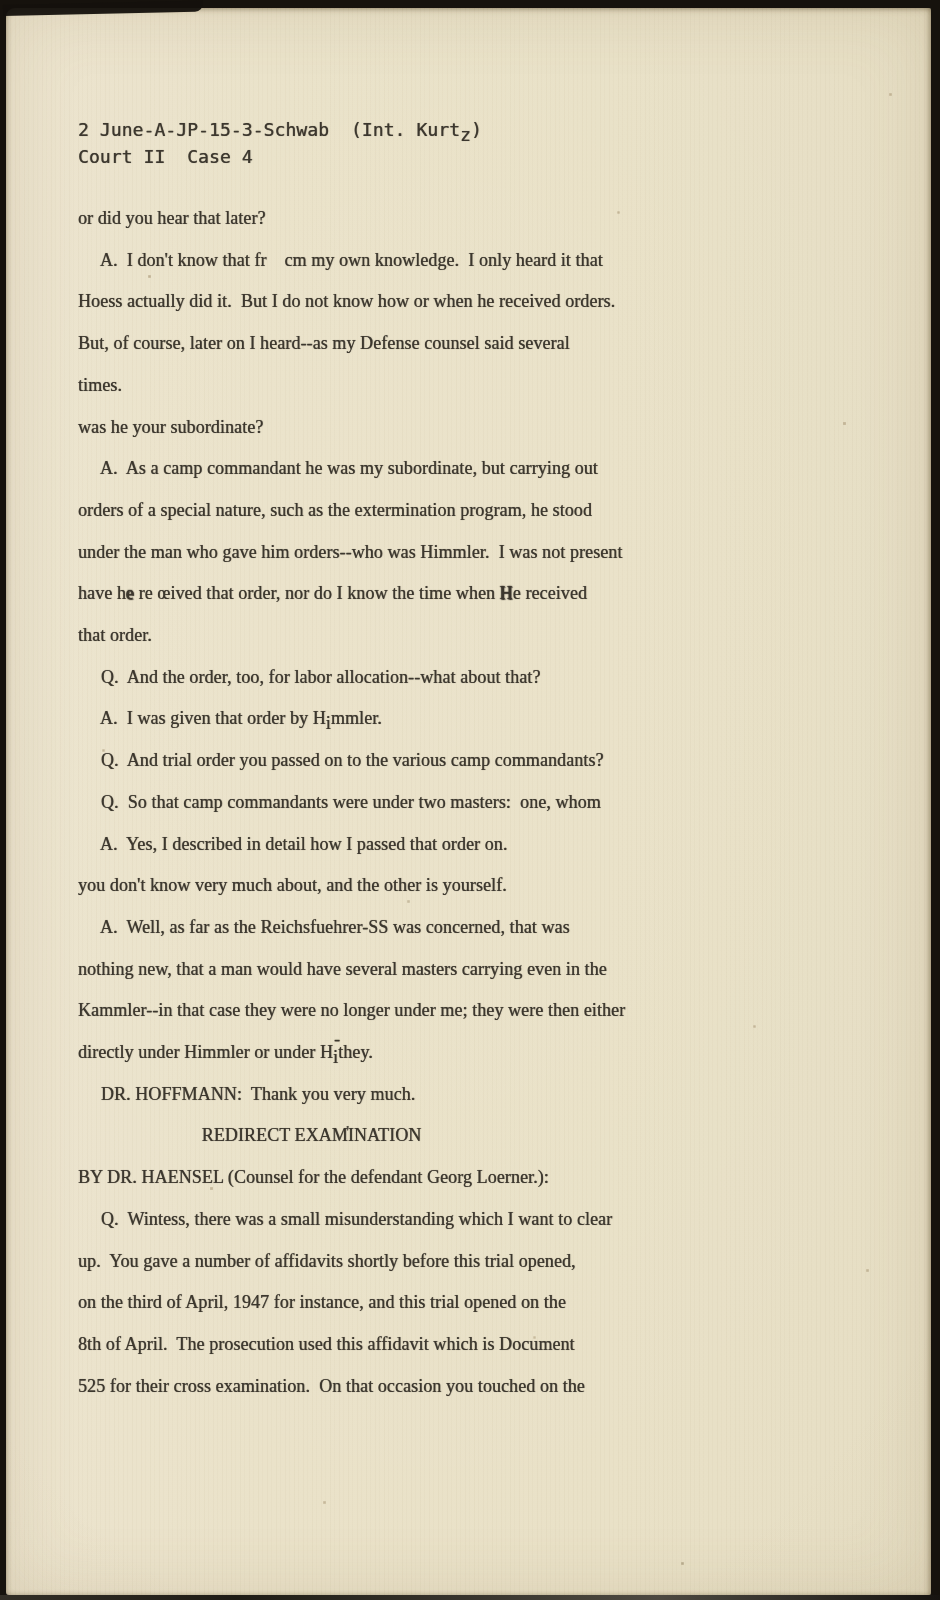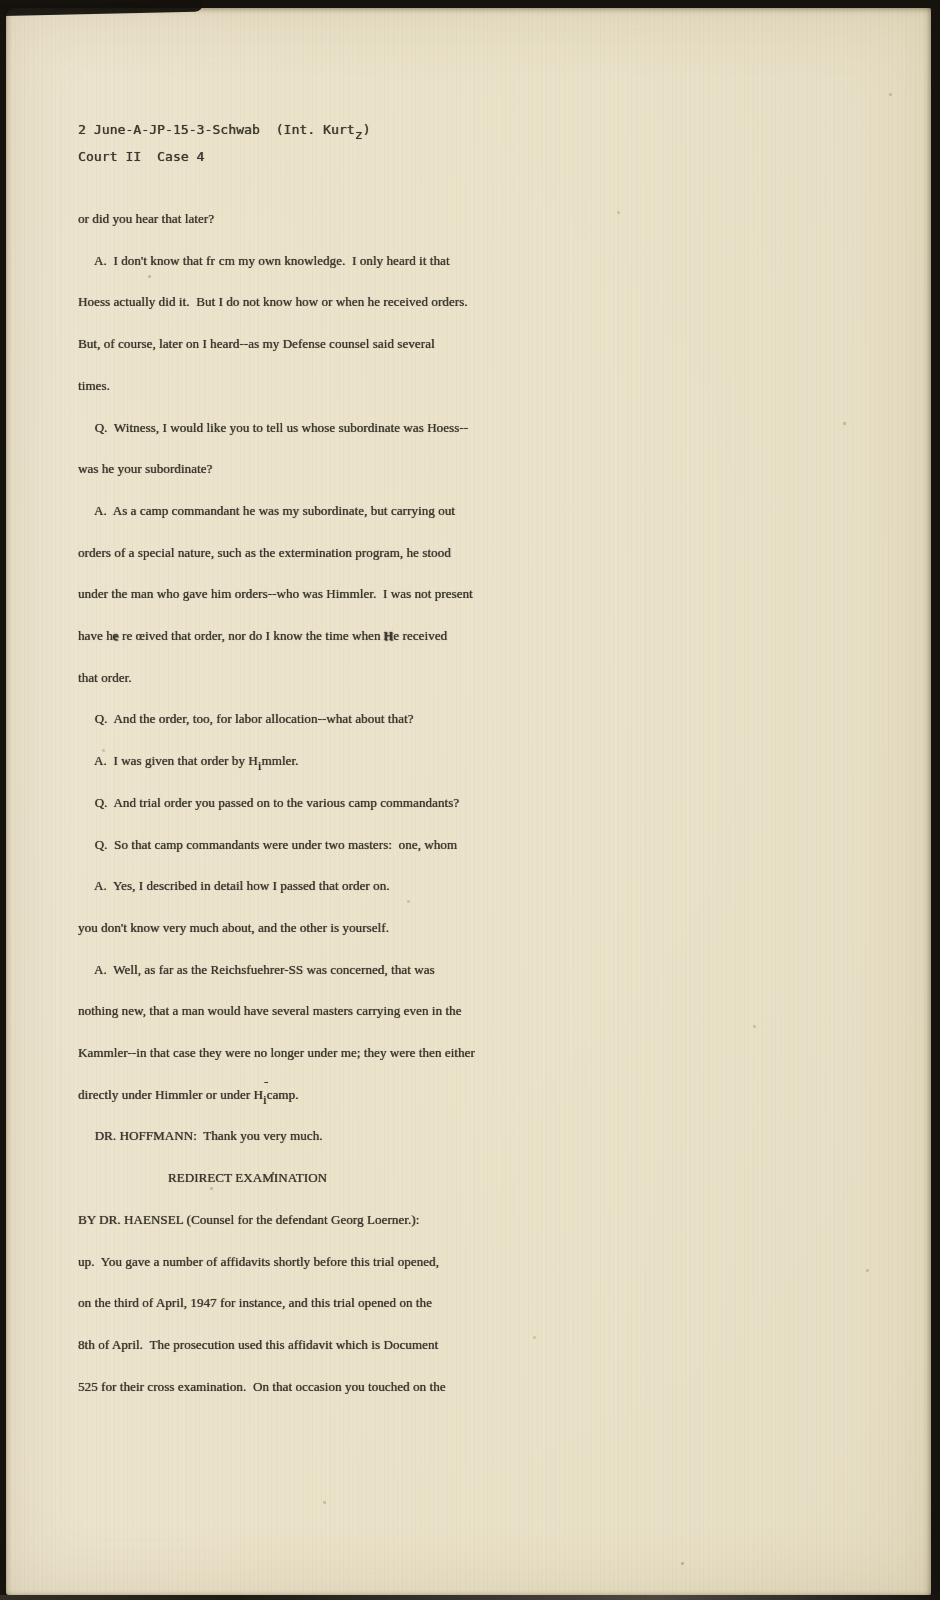--- a/index.html
+++ b/index.html
@@ -47,36 +47,36 @@
       205px 1180px 0 0.9px rgba(115,90,50,0.3),
       528px 1329px 0 0.7px rgba(115,90,50,0.28),
       861px 1262px 0 0.8px rgba(115,90,50,0.3),
       318px 1494px 0 0.8px rgba(115,90,50,0.3),
       676px 1555px 0 0.8px rgba(100,80,45,0.35),
       884px 86px 0 0.8px rgba(115,90,50,0.3);
   }
   .typewritten { position:absolute; left:72px; }
   .typewritten .tline {
     white-space:pre;
-    font-size:13px;
+    font-size:18px;
     letter-spacing:0.08px;
     color:#3c372e;
     text-shadow:
       0.4px 0.3px 0.7px rgba(61,56,47,0.75),
       -0.3px -0.2px 0.5px rgba(61,56,47,0.3);
   }
   .doc-header { top:108px; }
   .doc-header .tline { line-height:27px; }
   .doc-body { top:190px; width:822px; }
   .doc-body .tline { line-height:41.7px;font-family:Liberation Serif, serif; }
   
   .drop   { display:inline-block; transform:translateY(5px); }
   .over   { display:inline-block; width:0; transform:translate(1px,-13px); }
   .tick   { display:inline-block; width:0; transform:translate(-2px,-2px); opacity:0.85; }
-  .gapL   { padding-left:4px; }
+  .gapL   { padding-left:4px;margin-left:14px; }
   .smudge {
     text-shadow:
       0 0 1.4px #342f28,
       0.7px 0.5px 1px #342f28,
       -0.5px 0.3px 1px #342f28;
   }
 </style>
 </head>
 <body>
 
@@ -86,40 +86,40 @@
     <div class="typewritten doc-header">
         <div class="tline"><span>2 June-A-JP-15-3-Schwab  (Int. Kurt</span><span class="drop">z</span><span>)</span></div>
         <div class="tline">Court II  Case 4</div>
       </div>
     <div class="typewritten doc-body">
         <div class="tline">or did you hear that later?</div>
         <div class="tline"><span>     A.  I don't know that fr</span><span class="gapL">cm</span><span> my own knowledge.  I only heard it that</span></div>
         <div class="tline">Hoess actually did it.  But I do not know how or when he received orders.</div>
         <div class="tline">But, of course, later on I heard--as my Defense counsel said several</div>
         <div class="tline">times.</div>
-        <div class="tline">     Q.  Witness, I would like you to tell us whose subordinate was Hoess--</div>
         <div class="tline">was he your subordinate?</div>
         <div class="tline">     A.  As a camp commandant he was my subordinate, but carrying out</div>
         <div class="tline">orders of a special nature, such as the extermination program, he stood</div>
         <div class="tline">under the man who gave him orders--who was Himmler.  I was not present</div>
         <div class="tline"><span>have h</span><span class="smudge">e</span><span> re œived that order, nor do I know the time when </span><span class="smudge">H</span><span>e received</span></div>
         <div class="tline">that order.</div>
         <div class="tline">     Q.  And the order, too, for labor allocation--what about that?</div>
         <div class="tline"><span>     A.  I was given that order by H</span><span class="drop">i</span><span>mmler.</span></div>
         <div class="tline">     Q.  And trial order you passed on to the various camp commandants?</div>
         <div class="tline">     Q.  So that camp commandants were under two masters:  one, whom</div>
         <div class="tline">     A.  Yes, I described in detail how I passed that order on.</div>
         <div class="tline">you don't know very much about, and the other is yourself.</div>
         <div class="tline">     A.  Well, as far as the Reichsfuehrer-SS was concerned, that was</div>
         <div class="tline">nothing new, that a man would have several masters carrying even in the</div>
         <div class="tline">Kammler--in that case they were no longer under me; they were then either</div>
-        <div class="tline"><span>directly under Himmler or under H</span><span class="over">-</span><span class="drop">i</span><span>camp.</span></div>
+        <div class="tline"><span>directly under Himmler or under H</span><span class="over">-</span><span class="drop">i</span><span>they.</span></div>
         <div class="tline">     DR. HOFFMANN:  Thank you very much.</div>
         <div class="tline"><span>                           REDIRECT EXAM</span><span class="tick">'</span><span>INATION</span></div>
         <div class="tline">BY DR. HAENSEL (Counsel for the defendant Georg Loerner.):</div>
+        <div class="tline">     Q.  Wintess, there was a small misunderstanding which I want to clear</div>
         <div class="tline">up.  You gave a number of affidavits shortly before this trial opened,</div>
         <div class="tline">on the third of April, 1947 for instance, and this trial opened on the</div>
         <div class="tline">8th of April.  The prosecution used this affidavit which is Document</div>
         <div class="tline">525 for their cross examination.  On that occasion you touched on the</div>
       </div>
   </div>
   <div class="tl-wedge"></div>
   <div class="bottom-edge"></div>
 </div>
 

